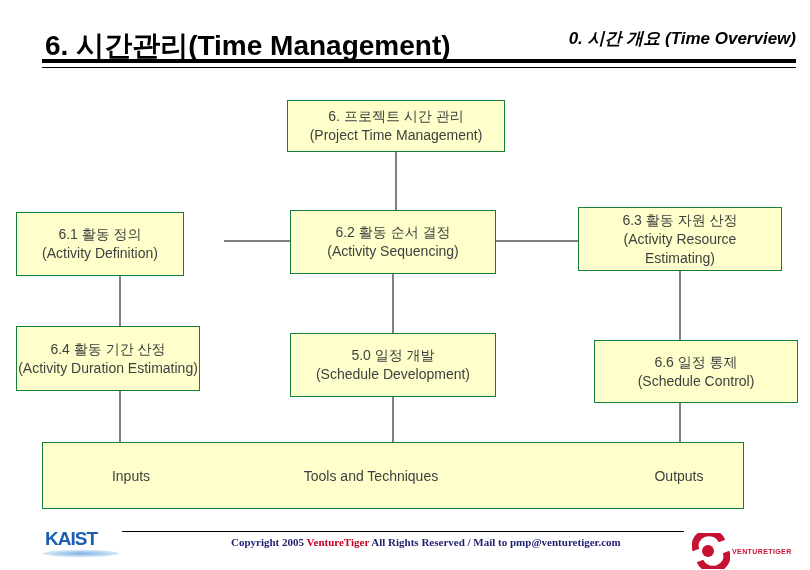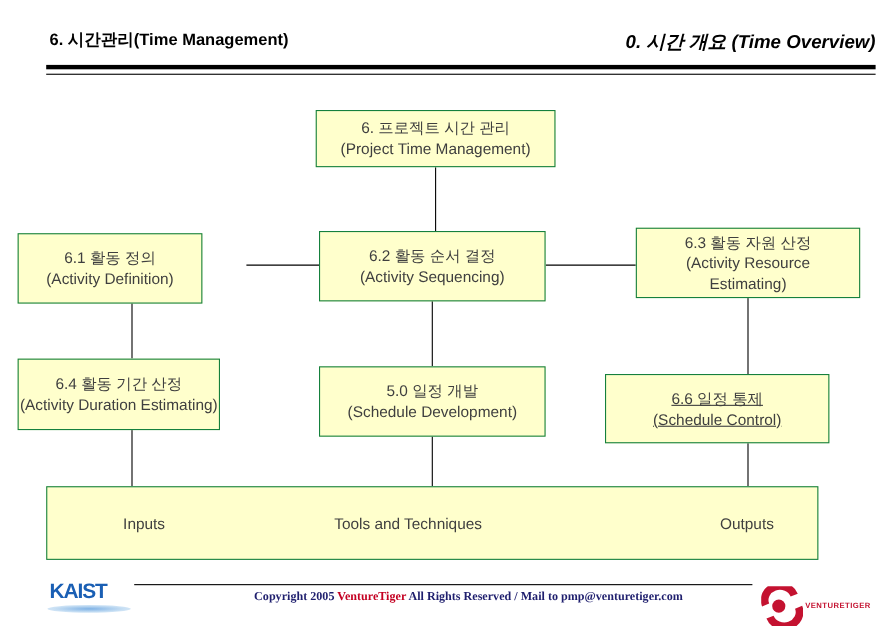--- a/index.html
+++ b/index.html
@@ -3,21 +3,21 @@
 <meta charset="utf-8">
 <style>
   html,body { margin:0; padding:0; background:#fff; }
   .slide {
     position:relative; width:810px; height:570px; background:#ffffff;
     font-family:"Liberation Sans", sans-serif; overflow:hidden;
   }
   
   .title {
     position:absolute; left:45px; top:27px;
-    font-size:15px; font-weight:bold; color:#000;
+    font-size:28px; font-weight:bold; color:#000;
   }
   .overview {
     position:absolute; right:14px; top:27px;
     font-size:17px; font-weight:bold; font-style:italic; color:#000;
   }
   .rule-thick { position:absolute; left:42px; top:59px; width:754px; height:4px; background:#000; }
   .rule-thin  { position:absolute; left:42px; top:67px; width:754px; height:1px; background:#000; }
 
   
   .connectors { position:absolute; left:0; top:0; z-index:0; }
@@ -29,21 +29,21 @@
     background:#FFFFCC; border:1px solid #15803d;
     display:flex; flex-direction:column; justify-content:center; align-items:center;
     text-align:center; font-size:14px; line-height:19px; color:#3f3f3f;
   }
   .box-root { left:287px; top:100px; width:218px; height:52px; }
   .box-61   { left:16px;  top:212px; width:168px; height:64px; }
   .box-62   { left:290px; top:210px; width:206px; height:64px; }
   .box-63   { left:578px; top:207px; width:204px; height:64px; }
   .box-64   { left:16px;  top:326px; width:184px; height:65px; }
   .box-65   { left:290px; top:333px; width:206px; height:64px; }
-  .box-66   { left:550px; top:340px; width:204px; height:63px;text-decoration:underline; }
+  .box-66   { left:594px; top:340px; width:204px; height:63px; }
   .wrap-en  { max-width:180px; }
 
   .box-bottom { left:42px; top:442px; width:702px; height:67px; display:block; }
   .legend-label {
     position:absolute; top:50%; transform:translate(-50%,-50%);
     font-size:14px; color:#3f3f3f; white-space:nowrap;text-align:center;
   }
   .legend-inputs  { left:88px; }
   .legend-tools   { left:328px; }
   .legend-outputs { left:636px; }

